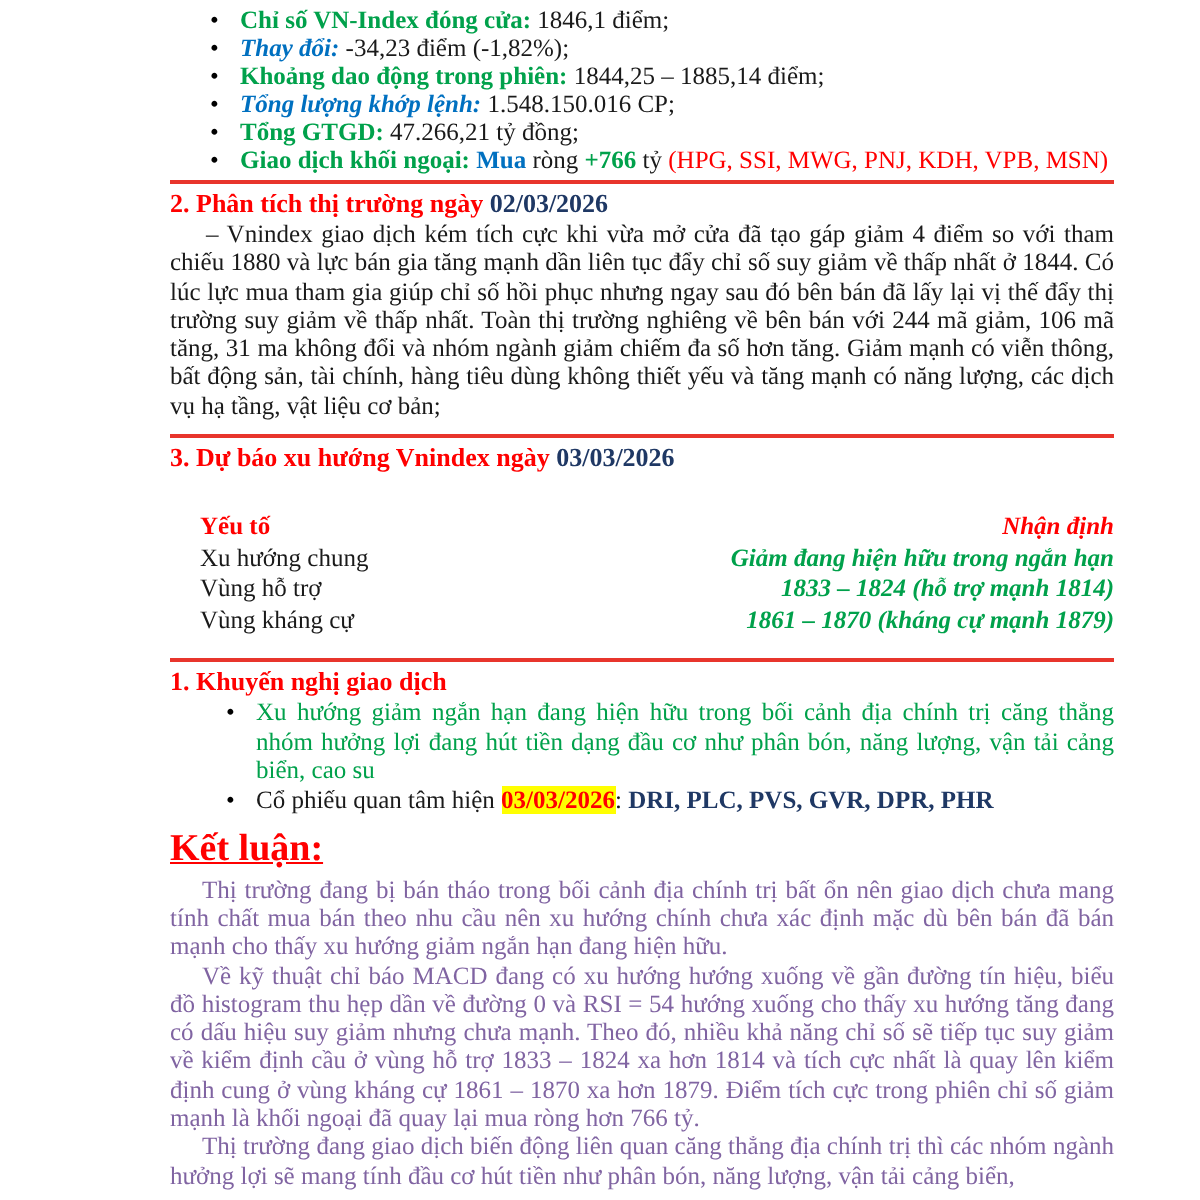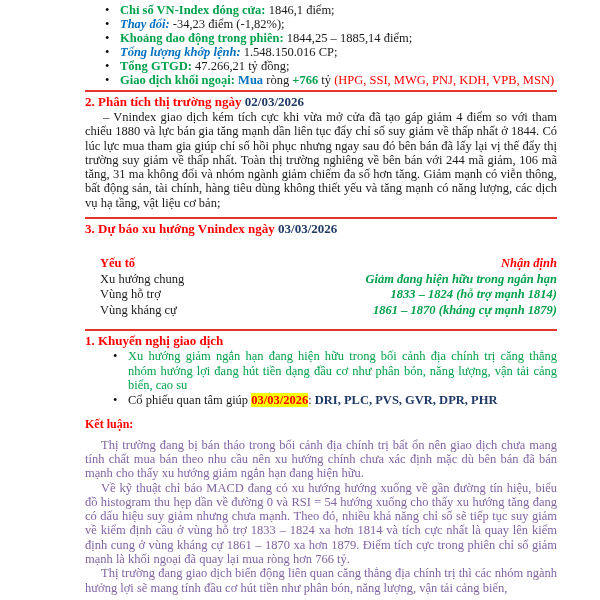--- a/index.html
+++ b/index.html
@@ -40,21 +40,21 @@
   .tbody .a{font-weight:bold;color:var(--green);}
 
   
   .b4{display:flex;margin-left:28px;line-height:14.3px;margin-top:1px;}
   .b4 .dot{flex:0 0 15px;}
   .b4 .bt{flex:1;text-align:justify;}
   .b4 .green-text{color:var(--green);}
   .hl{background:var(--highlight);color:var(--red);font-weight:bold;}
 
   
-  .h-concl{font-size:12px;font-weight:bold;color:var(--red);
+  .h-concl{font-size:19px;font-weight:bold;color:var(--red);text-decoration:underline;
            margin:9px 0 6px 0;line-height:15px;}
   .purple{margin-top:0;}
 </style>
 </head>
 <body>
 
 <div class="page">
 
   <div class="summary">
     <div class="srow">
@@ -125,21 +125,21 @@
   <div class="h-sec">
     <span>1. Khuyến nghị giao dịch</span>
   </div>
   <div class="b4">
     <span class="dot">•</span>
     <span class="bt green-text">Xu hướng giảm ngắn hạn đang hiện hữu trong bối cảnh địa chính trị căng thẳng nhóm hưởng lợi đang hút tiền dạng đầu cơ như phân bón, năng lượng, vận tải cảng biển, cao su</span>
   </div>
   <div class="b4">
     <span class="dot">•</span>
     <span class="bt">
-      <span>Cổ phiếu quan tâm giúp</span>
+      <span>Cổ phiếu quan tâm hiện</span>
       <span class="hl">03/03/2026</span><span>:</span>
       <span class="n-b">DRI, PLC, PVS, GVR, DPR, PHR</span>
     </span>
   </div>
 
   <div class="h-concl">Kết luận:</div>
   <div class="purple">
     <p class="para">Thị trường đang bị bán tháo trong bối cảnh địa chính trị bất ổn nên giao dịch chưa mang tính chất mua bán theo nhu cầu nên xu hướng chính chưa xác định mặc dù bên bán đã bán mạnh cho thấy xu hướng giảm ngắn hạn đang hiện hữu.</p>
     <p class="para">Về kỹ thuật chỉ báo MACD đang có xu hướng hướng xuống về gần đường tín hiệu, biểu đồ histogram thu hẹp dần về đường 0 và RSI = 54 hướng xuống cho thấy xu hướng tăng đang có dấu hiệu suy giảm nhưng chưa mạnh. Theo đó, nhiều khả năng chỉ số sẽ tiếp tục suy giảm về kiểm định cầu ở vùng hỗ trợ 1833 – 1824 xa hơn 1814 và tích cực nhất là quay lên kiểm định cung ở vùng kháng cự 1861 – 1870 xa hơn 1879. Điểm tích cực trong phiên chỉ số giảm mạnh là khối ngoại đã quay lại mua ròng hơn 766 tỷ.</p>
     <p class="para">Thị trường đang giao dịch biến động liên quan căng thẳng địa chính trị thì các nhóm ngành hưởng lợi sẽ mang tính đầu cơ hút tiền như phân bón, năng lượng, vận tải cảng biển,</p>

